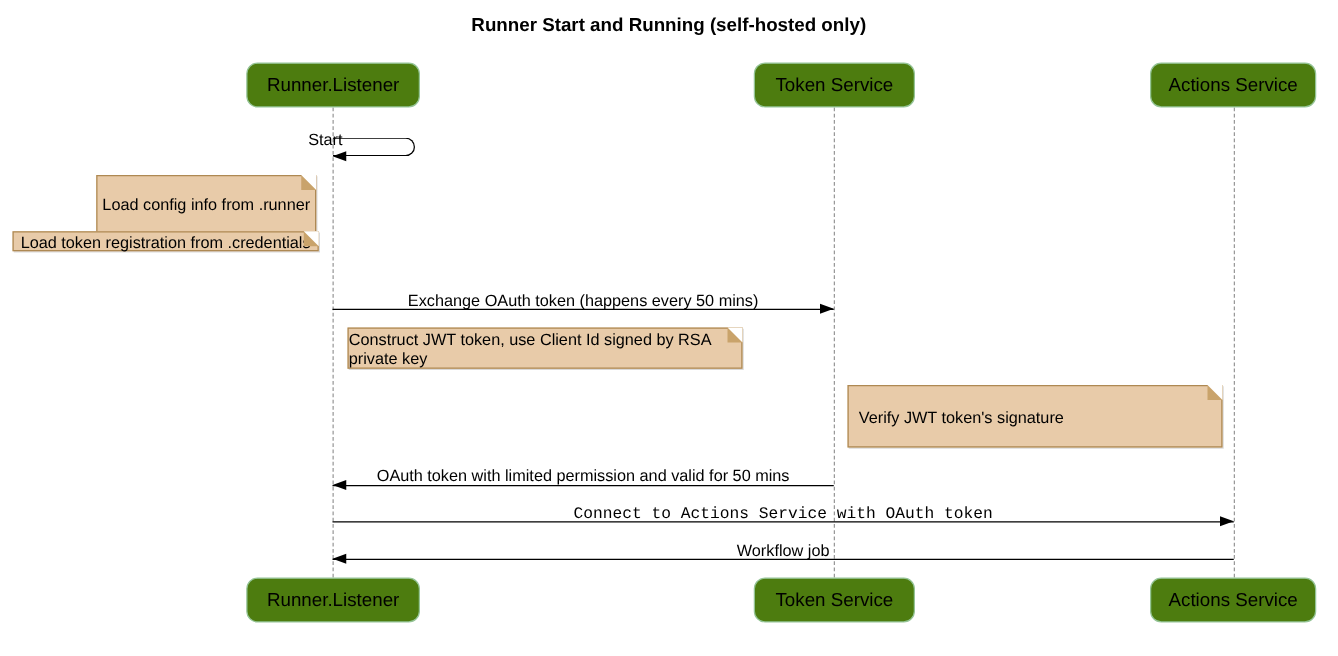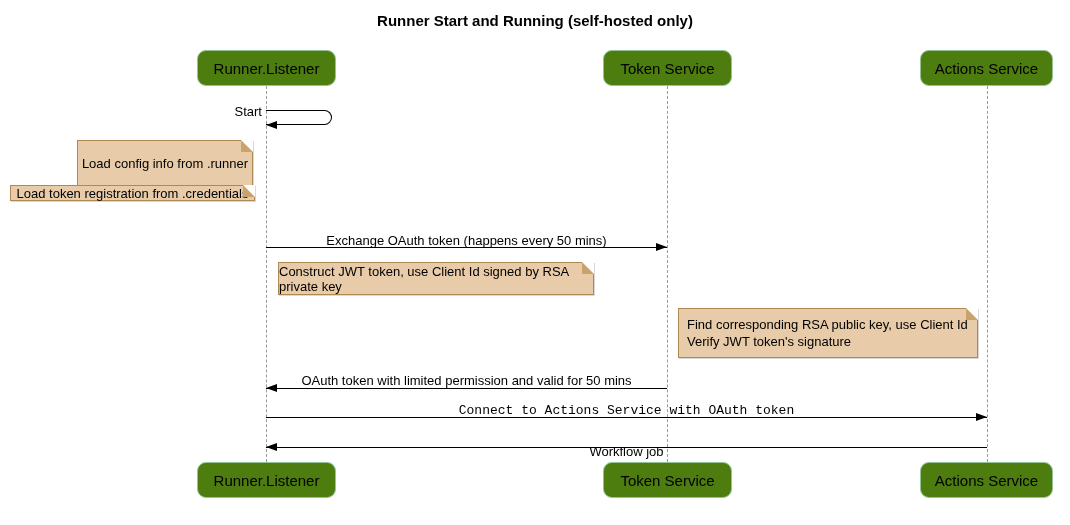--- a/index.html
+++ b/index.html
@@ -34,21 +34,21 @@
         border-top:4.5px solid transparent; border-bottom:4.5px solid transparent; }
   .ah-right { border-left:11px solid #000; }
   .ah-left  { border-right:11px solid #000; }
 
   .self-loop {
     position:absolute; left:266px; top:110px; width:66px; height:15px;
     border:1px solid #000; border-left:none; border-radius:0 9px 9px 0;
     box-sizing:border-box;
   }
   .start-label {
-    position:absolute; left:162px; top:104px; width:100px;
+    position:absolute; left:174px; top:104px; width:100px;
     text-align:right; font-size:13px;
   }
 
   .note {
     position:absolute; box-sizing:border-box;
     background:#e8cba9; border:1px solid #ae8953;
     font-size:13px; display:flex; align-items:center; justify-content:center;
     box-shadow:1px 1px 0 rgba(0,0,0,0.15);
   }
   .note::before {
@@ -80,31 +80,30 @@
 
 <div class="note" style="left:10px; top:185px; width:245px; height:16px;">Load token registration from .credentials</div>
 
 <div class="mlabel" style="left:266px; top:233px; width:401px;">Exchange OAuth token (happens every 50 mins)</div>
 <div class="mline" style="left:266px; top:247px; width:401px;"></div>
 <div class="ah ah-right" style="left:656px; top:243px;"></div>
 
 <div class="note" style="left:278px; top:262px; width:316px; height:33px;">Construct JWT token, use Client Id signed by RSA private key</div>
 
 <div class="note note-multiline" style="left:678px; top:308px; width:300px; height:50px;">
-  <div>Find corresponding RSA public key, use Client Id</div>
   <div>Verify JWT token's signature</div>
 </div>
 
 <div class="mlabel" style="left:266px; top:373px; width:401px;">OAuth token with limited permission and valid for 50 mins</div>
 <div class="mline" style="left:266px; top:388px; width:401px;"></div>
 <div class="ah ah-left" style="left:266px; top:384px;"></div>
 
 <div class="mlabel" style="left:266px; top:403px; width:721px;font-family:Liberation Mono, monospace;">Connect to Actions Service with OAuth token</div>
 <div class="mline" style="left:266px; top:417px; width:721px;"></div>
 <div class="ah ah-right" style="left:976px; top:413px;"></div>
 
-<div class="mlabel" style="left:266px; top:433px; width:721px;margin-top:11px;">Workflow job</div>
+<div class="mlabel" style="left:266px; top:433px; width:721px;">Workflow job</div>
 <div class="mline" style="left:266px; top:447px; width:721px;"></div>
 <div class="ah ah-left" style="left:266px; top:443px;"></div>
 
 <div class="participant" style="left:197px; top:462px; width:139px;">Runner.Listener</div>
 <div class="participant" style="left:603px; top:462px; width:129px;">Token Service</div>
 <div class="participant" style="left:920px; top:462px; width:133px;">Actions Service</div>
 
 </body></html>

